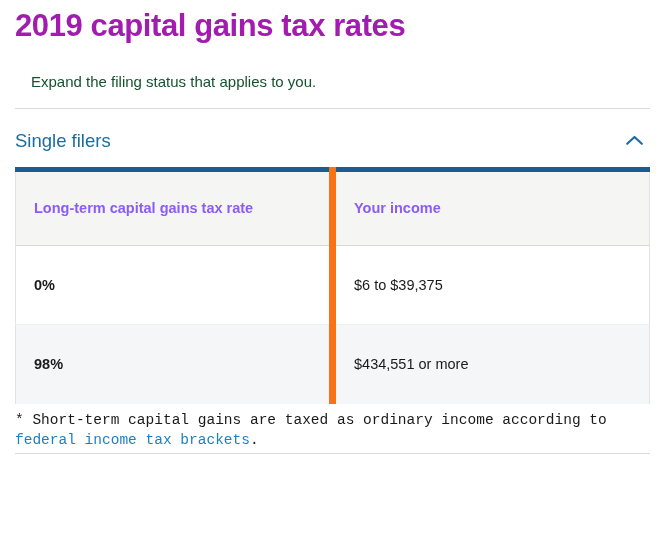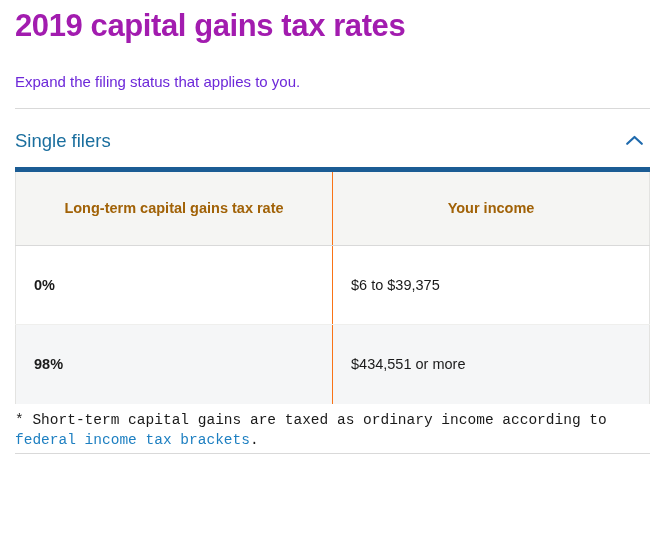--- a/index.html
+++ b/index.html
@@ -17,24 +17,24 @@
   .title {
     margin: 0;
     padding-top: 7px;
     font-size: 31px;
     line-height: 38px;
     font-weight: 800;
     letter-spacing: -0.4px;
     color: #a21caf;
   }
   .subtitle {
-    margin: 27px 0 0;
+    margin: 27px 16px 0;
     font-size: 15px;
     line-height: 20px;
-    color: #6d28d9;
+    color: #14532d;
   }
 
   .accordion {
     margin-top: 16px;
     border-top: 1px solid #d9d9d9;
     border-bottom: 1px solid #d9d9d9;
   }
   .acc-header {
     display: flex;
     align-items: center;
@@ -51,30 +51,30 @@
 
   table.rates-table {
     width: 100%;
     border-collapse: collapse;
     border-top: 5px solid #1b5c94;
     border-left: 1px solid #e3e3e1;
     border-right: 1px solid #e3e3e1;
   }
   .rates-table th {
     background: #f5f5f3;
-    color: #a16207;
+    color: #8b5cf6;
     font-size: 14.5px;
     font-weight: bold;
-    text-align: center;
+    text-align: left;
     padding: 28px 18px 29px;
     border-bottom: 1px solid #d9d9d9;
     width: 50%;
   }
   .rates-table th + th,
-  .rates-table td + td { border-left: 1px solid #f97316; }
+  .rates-table td + td { border-left: 7px solid #f97316; }
   .rates-table td {
     font-size: 14.5px;
     padding: 0 18px;
     height: 79px;
     vertical-align: middle;
     border-bottom: 1px solid #efefed;
   }
   .rates-table tbody tr:last-child td { border-bottom: none; }
   .rates-table tbody tr:nth-child(2) { background: #f5f6f7; }
   .rates-table td.rate { font-weight: bold; }

